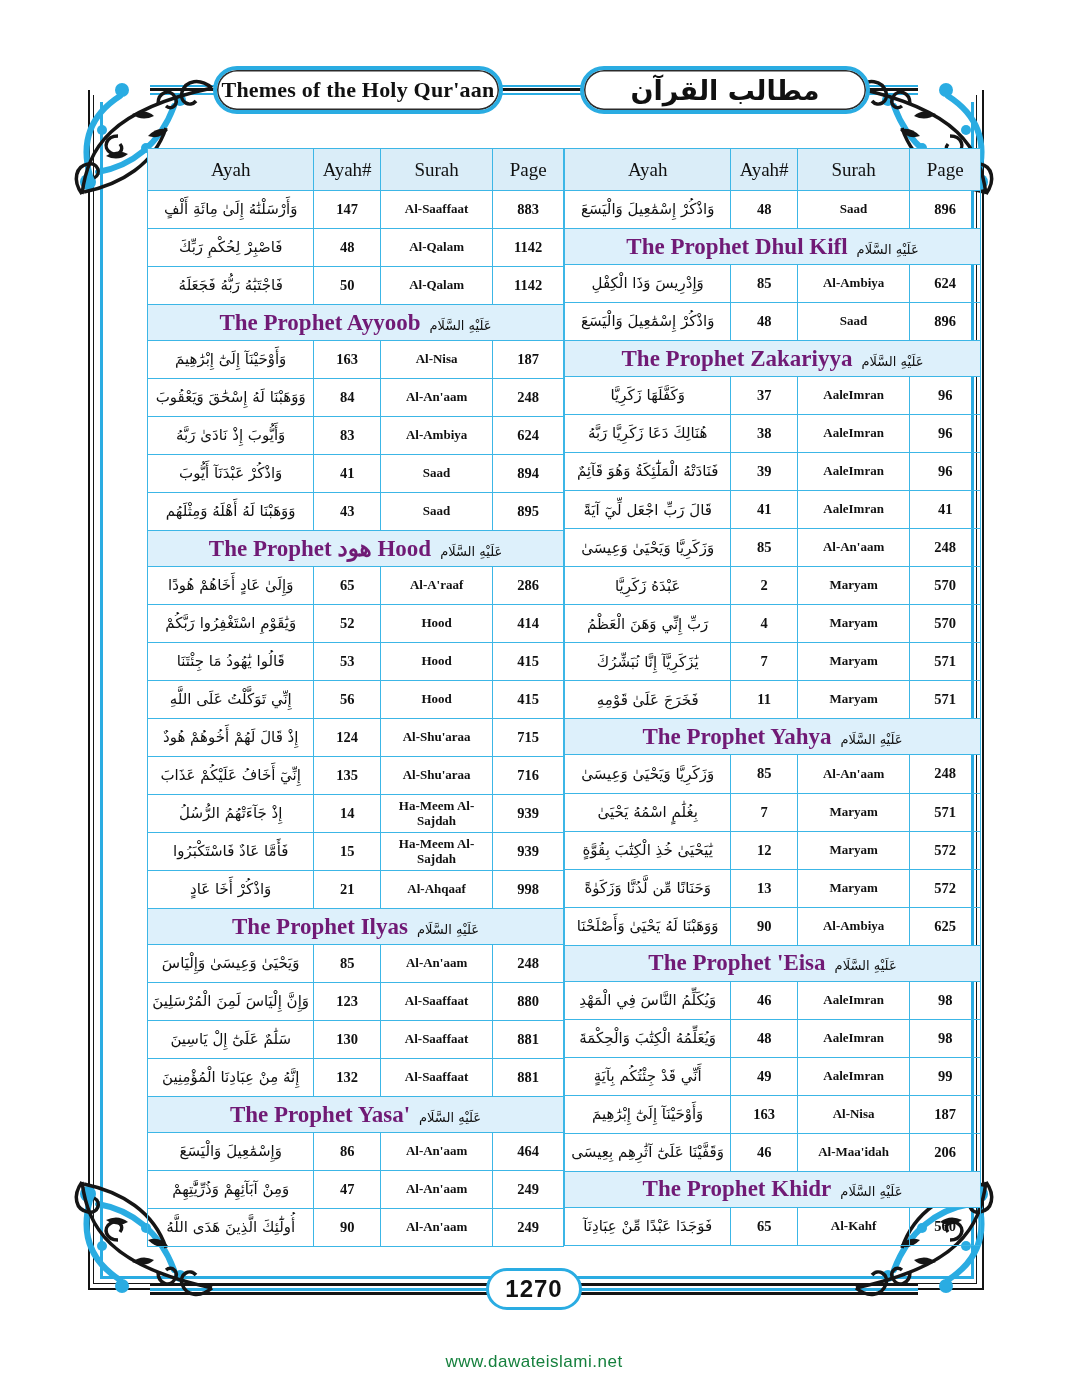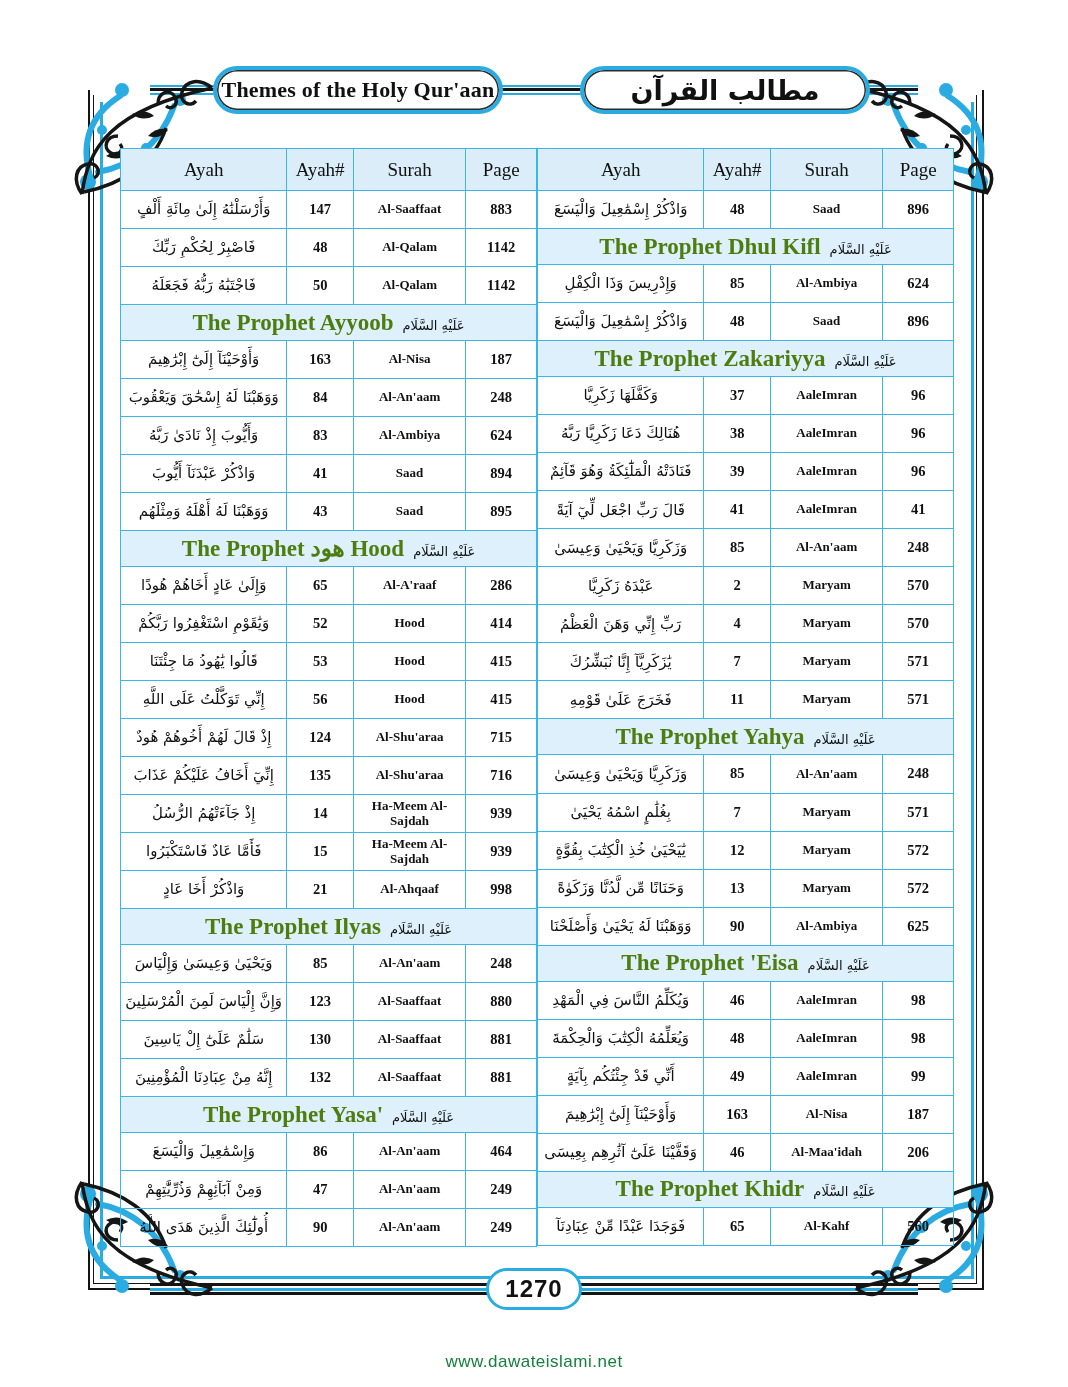--- a/index.html
+++ b/index.html
@@ -37,29 +37,29 @@
   .pill.ar .t{font:bold 27px "DejaVu Sans",sans-serif;direction:rtl;}
 
   
   .pagenum{position:absolute;left:486px;top:1268px;width:96px;height:42px;background:#fff;
     border:3.5px solid #2aace2;border-radius:22px;display:flex;align-items:center;justify-content:center;
     font:bold 24px "Liberation Sans",sans-serif;letter-spacing:1px;z-index:5;box-sizing:border-box;}
   .siteurl{position:absolute;left:0;top:1352px;width:1068px;text-align:center;
     font:17px "Liberation Sans",sans-serif;color:#15803d;letter-spacing:.5px;}
 
   
-  .tables{position:absolute;left:120px;top:148px;width:834px;height:1098px;display:flex;}
+  .tables{position:absolute;left:104px;top:148px;width:834px;height:1098px;display:flex;padding-left:43px;}
   table.qtable{border-collapse:collapse;width:419px;height:100%;table-layout:fixed;}
   .qtable td,.qtable th{border:1.5px solid #3cb6e6;padding:0 3px;overflow:hidden;box-sizing:border-box;}
   .qtable thead tr{height:42px;}
   .qtable thead th{background:#daedf8;font:19px "Liberation Serif",serif;font-weight:normal;}
   tr.data-row{height:38px;}
   tr.section-row{height:36px;}
   tr.section-row td{background:#ddf0fb;text-align:center;}
-  .sec-title{font:bold 23px "Liberation Serif",serif;color:#4d7c0f;}
+  .sec-title{font:bold 23px "Liberation Serif",serif;color:#701a75;}
   .sec-honorific{font:13px "DejaVu Sans",sans-serif;margin-left:9px;direction:rtl;unicode-bidi:embed;}
   td.c-ayah{text-align:center;font:15px "DejaVu Sans",sans-serif;direction:rtl;line-height:1.1;}
   td.c-num,td.c-page{text-align:center;font:bold 14.5px "Liberation Serif",serif;}
   td.c-surah{text-align:center;font:bold 13px "Liberation Serif",serif;line-height:1.15;}
 </style>
 </head>
 <body>
 
 <div id="page">
 

